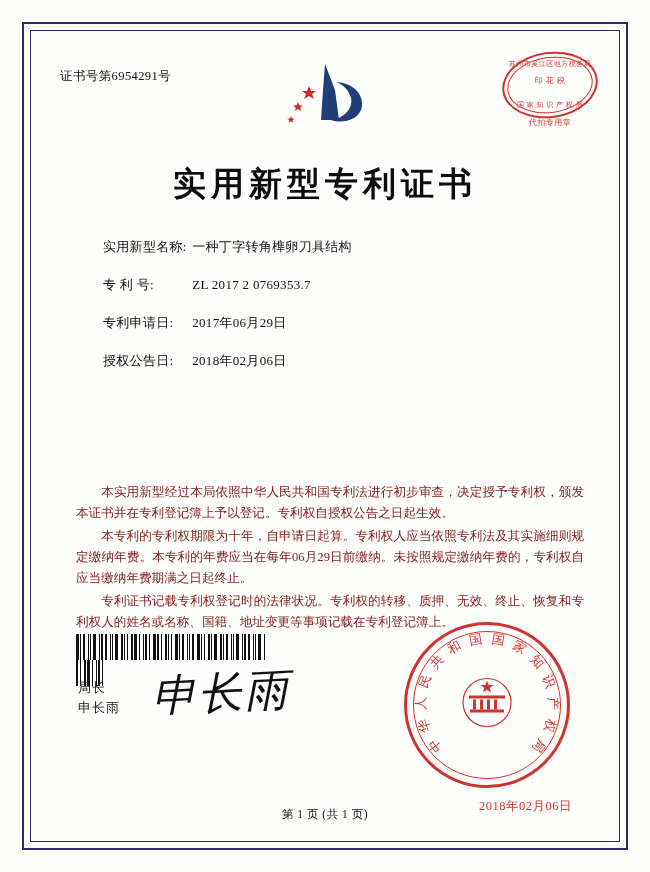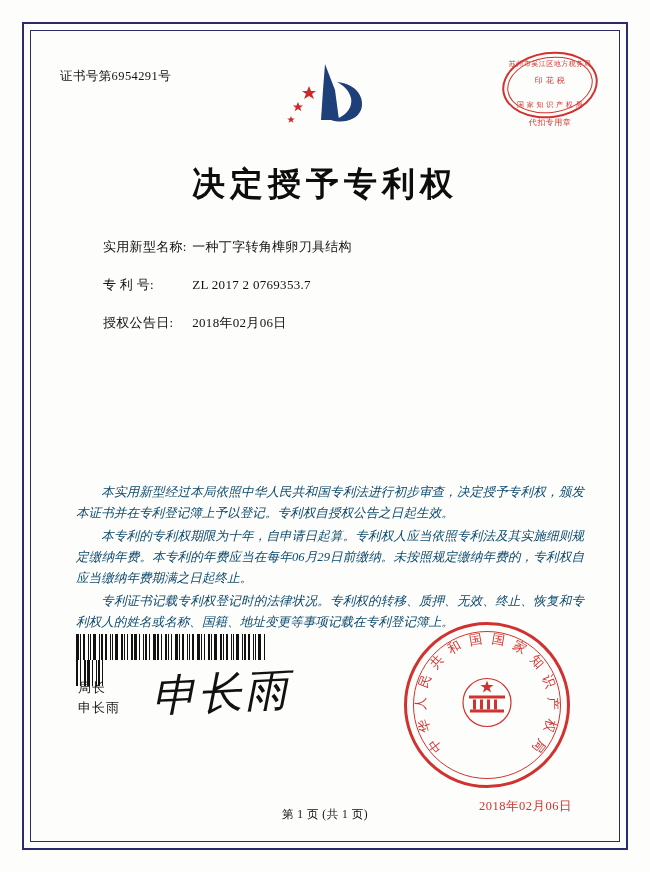--- a/index.html
+++ b/index.html
@@ -147,22 +147,21 @@
 
   
   .body-text {
     position: absolute;
     left: 34px;
     right: 24px;
     top: 440px;
     font-size: 12.6px;
     line-height: 21px;
     text-align: justify;
-    color: #0c4a6e;
-    font-style: italic;
+    color: #7f1d1d;
   }
   .body-text p {
     margin: 0 0 2px 0;
     text-indent: 2em;
   }
 
   
   .barcode {
     position: absolute;
     left: 34px;
@@ -289,30 +288,34 @@
 
     <div class="top-stamp">
       <div class="oval"></div>
       <div class="oval2"></div>
       <div class="st-text st-arc-top">苏州市吴江区地方税务局</div>
       <div class="st-text st-mid1">印 花 税</div>
       <div class="st-text st-mid2">代扣专用章</div>
       <div class="st-text st-arc-bot">国 家 知 识 产 权 局</div>
     </div>
 
-    <div class="title">决定授予专利权</div>
+    <div class="title">实用新型专利证书</div>
 
     <div class="fields">
       <div class="field-row">
         <span class="field-label lbl-wide">实用新型名称:</span>
         <span class="field-value">一种丁字转角榫卵刀具结构</span>
       </div>
       <div class="field-row">
         <span class="field-label lbl-wide">专 利 号:</span>
         <span class="field-value">ZL 2017 2 0769353.7</span>
+      </div>
+      <div class="field-row">
+        <span class="field-label lbl-wide">专利申请日:</span>
+        <span class="field-value">2017年06月29日</span>
       </div>
       <div class="field-row">
         <span class="field-label lbl-wide">授权公告日:</span>
         <span class="field-value">2018年02月06日</span>
       </div>
     </div>
 
     <div class="body-text">
       <p>本实用新型经过本局依照中华人民共和国专利法进行初步审查，决定授予专利权，颁发本证书并在专利登记簿上予以登记。专利权自授权公告之日起生效。</p>
       <p>本专利的专利权期限为十年，自申请日起算。专利权人应当依照专利法及其实施细则规定缴纳年费。本专利的年费应当在每年06月29日前缴纳。未按照规定缴纳年费的，专利权自应当缴纳年费期满之日起终止。</p>

